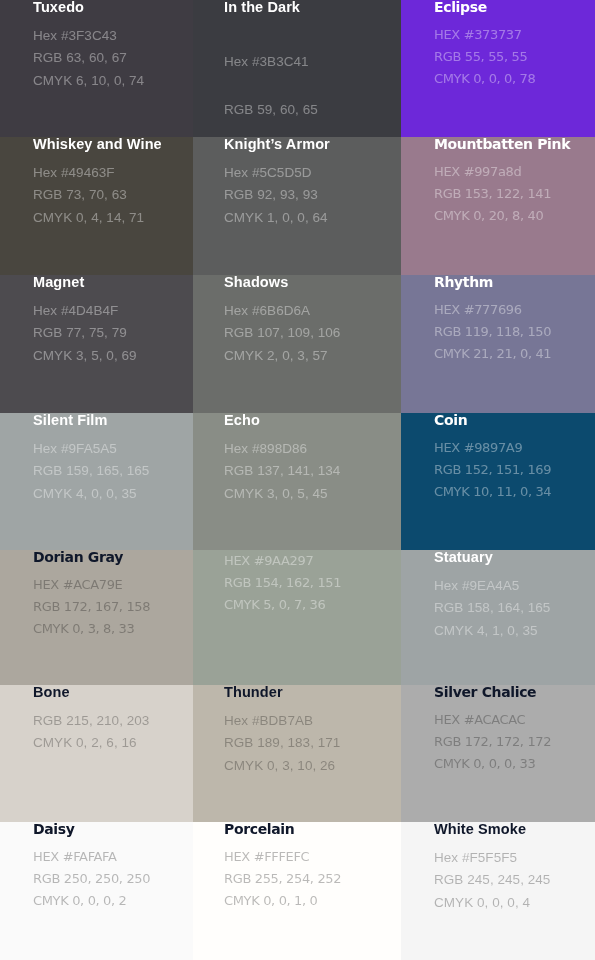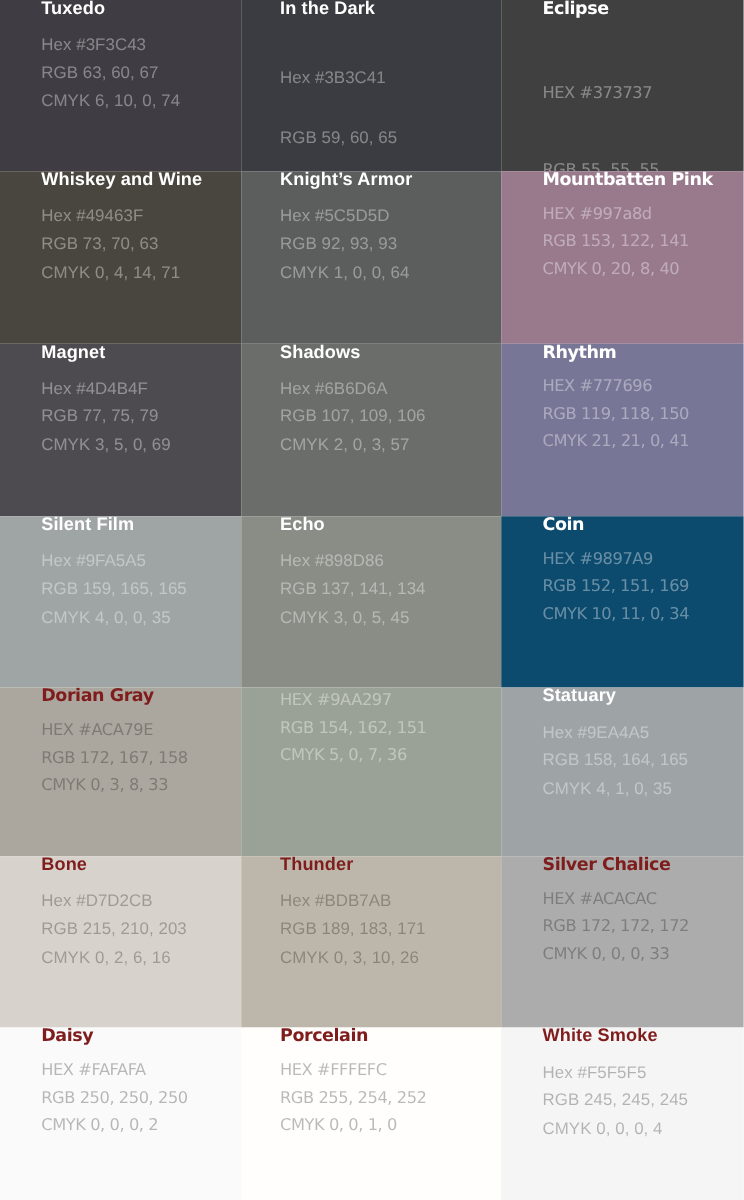--- a/index.html
+++ b/index.html
@@ -42,21 +42,21 @@
     font-size:13.5px;
     line-height:1.70;
     letter-spacing:0.05px;
     white-space:nowrap;
   }
   
   .swatch.text-light .swatch-name{ color:#ffffff; }
   .swatch.text-light .swatch-line{ color:rgba(255,255,255,0.38); }
 
   
-  .swatch.text-dark .swatch-name{ color:#7f1d1d; }
+  .swatch.text-dark .swatch-name{ color:#0f172a; }
   .swatch.text-dark .swatch-line{ color:rgba(0,0,0,0.27); }
 
   
   .swatch.alt-face .swatch-name,
   .swatch.alt-face .swatch-line{
     font-family:"DejaVu Sans", sans-serif;
     letter-spacing:-0.35px;
   }
   .swatch.alt-face .swatch-name{ font-size:14px; }
   .swatch.alt-face .swatch-line{ font-size:13px; }
@@ -70,21 +70,21 @@
       <div class="swatch-line">Hex #3F3C43</div>
       <div class="swatch-line">RGB 63, 60, 67</div>
       <div class="swatch-line">CMYK 6, 10, 0, 74</div>
     </div>
     <div class="swatch col-2 text-light" style="background: rgb(59, 60, 65); gap: 26px;">
       <div class="swatch-name">In the Dark</div>
       <div class="swatch-line">Hex #3B3C41</div>
       <div class="swatch-line">RGB 59, 60, 65</div>
       <div class="swatch-line">CMYK 9, 8, 0, 75</div>
     </div>
-    <div class="swatch col-3 text-light alt-face" style="background: #404040; gap: 40px;">
+    <div class="swatch col-3 text-light alt-face" style="background: #6d28d9;">
       <div class="swatch-name">Eclipse</div>
       <div class="swatch-line">HEX #373737</div>
       <div class="swatch-line">RGB 55, 55, 55</div>
       <div class="swatch-line">CMYK 0, 0, 0, 78</div>
     </div>
     <div class="swatch col-1 text-light" style="background: rgb(73, 70, 63);">
       <div class="swatch-name">Whiskey and Wine</div>
       <div class="swatch-line">Hex #49463F</div>
       <div class="swatch-line">RGB 73, 70, 63</div>
       <div class="swatch-line">CMYK 0, 4, 14, 71</div>
@@ -149,21 +149,20 @@
       <div class="swatch-line">CMYK 5, 0, 7, 36</div>
     </div>
     <div class="swatch col-3 text-light" style="background: rgb(158, 164, 165);">
       <div class="swatch-name">Statuary</div>
       <div class="swatch-line">Hex #9EA4A5</div>
       <div class="swatch-line">RGB 158, 164, 165</div>
       <div class="swatch-line">CMYK 4, 1, 0, 35</div>
     </div>
     <div class="swatch col-1 text-dark" style="background: rgb(215, 210, 203);">
       <div class="swatch-name">Bone</div>
-      <div class="swatch-line">Hex #D7D2CB</div>
       <div class="swatch-line">RGB 215, 210, 203</div>
       <div class="swatch-line">CMYK 0, 2, 6, 16</div>
     </div>
     <div class="swatch col-2 text-dark" style="background: rgb(189, 183, 171);">
       <div class="swatch-name">Thunder</div>
       <div class="swatch-line">Hex #BDB7AB</div>
       <div class="swatch-line">RGB 189, 183, 171</div>
       <div class="swatch-line">CMYK 0, 3, 10, 26</div>
     </div>
     <div class="swatch col-3 text-dark alt-face" style="background: rgb(172, 172, 172);">

